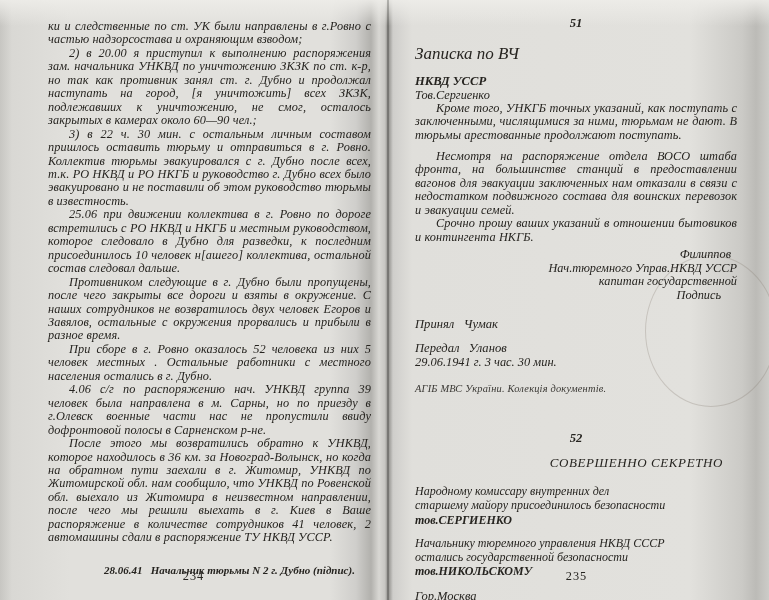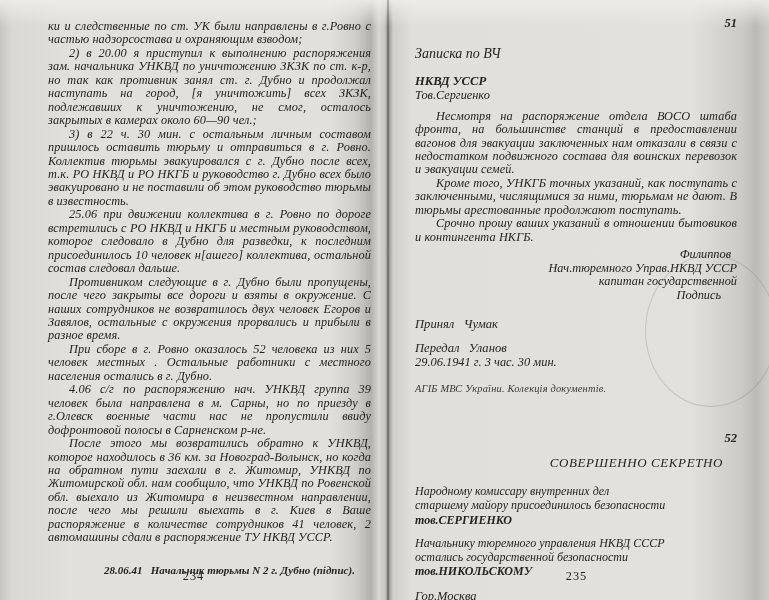--- a/index.html
+++ b/index.html
@@ -25,23 +25,23 @@
   .page { position:absolute; top:20px;font-style:italic; }
   .page-left  { left:48px;  width:323px; }
   .page-right { left:415px; width:322px; top:16px; }
   p.body, div.line {
     margin:0; font-size:12.3px; line-height:13.45px; text-align:justify;
     letter-spacing:.1px;
   }
   p.indent { text-indent:21px; }
   .signoff { margin:19px 0 0 56px; font-weight:bold; font-size:11px; line-height:13.5px; }
   .source  { margin-top:13px; font-size:10.4px; color:#3a3834; letter-spacing:.2px; }
-  .doc-num { text-align:right; font-size:12.6px; font-weight:bold; line-height:14px; }
+  .doc-num { text-align:center; font-size:12.6px; font-weight:bold; line-height:14px; }
   .doc-num.second { margin-top:37px; font-weight:bold; }
-  .doc-title { margin-top:17px; font-size:14px; line-height:13.6px; }
+  .doc-title { margin-top:17px; font-size:17px; line-height:13.6px; }
   .addr-main { margin-top:13px; font-weight:bold; font-size:12.6px; line-height:14px; }
   .addr-sub  { font-size:12.3px; line-height:14px; }
   .page-right p.body { margin-top:0; }
   .page-right p.first { margin-top:8px; }
   .sig-block { margin-top:4px; text-align:right; font-size:12.3px; line-height:13.5px; }
   .sig-name  { padding-right:6px; }
   .sig-pod   { padding-right:16px; }
   .received    { margin-top:15px; font-size:12.6px; line-height:14px; }
   .transmitted { margin-top:10px; font-size:12.6px; line-height:14px; }
   .datetime    { font-size:12.4px; line-height:15px; }
@@ -72,22 +72,22 @@
     <p class="body indent">После этого мы возвратились обратно к УНКВД, которое находилось в 36 км. за Новоград-Волынск, но когда на обратном пути заехали в г. Житомир, УНКВД по Житомирской обл. нам сообщило, что УНКВД по Ровенской обл. выехало из Житомира в неизвестном направлении, после чего мы решили выехать в г. Киев в Ваше распоряжение в количестве сотрудников 41 человек, 2 автомашины сдали в распоряжение ТУ НКВД УССР.</p>
     <div class="signoff">28.06.41&nbsp;&nbsp;&nbsp;Начальник тюрьмы N 2 г. Дубно (підпис).</div>
 
   </div>
 
   <div class="page page-right">
     <div class="doc-num">51</div>
     <div class="doc-title">Записка по ВЧ</div>
     <div class="addr-main">НКВД УССР</div>
     <div class="addr-sub">Тов.Сергиенко</div>
+    <p class="body indent">Кроме того, УНКГБ точных указаний, как поступать с заключенными, числящимися за ними, тюрьмам не дают. В тюрьмы арестованные продолжают поступать.</p>
     <p class="body indent first">Несмотря на распоряжение отдела ВОСО штаба фронта, на большинстве станций в предоставлении вагонов для эвакуации заключенных нам отказали в связи с недостатком подвижного состава для воинских перевозок и эвакуации семей.</p>
-    <p class="body indent">Кроме того, УНКГБ точных указаний, как поступать с заключенными, числящимися за ними, тюрьмам не дают. В тюрьмы арестованные продолжают поступать.</p>
     <p class="body indent">Срочно прошу ваших указаний в отношении бытовиков и контингента НКГБ.</p>
     <div class="sig-block">
       <div class="sig-name">Филиппов</div>
       <div>Нач.тюремного Управ.НКВД УССР</div>
       <div>капитан государственной</div>
       <div class="sig-pod">Подпись</div>
     </div>
     <div class="received">Принял&nbsp;&nbsp;&nbsp;Чумак</div>
     <div class="transmitted">Передал&nbsp;&nbsp;&nbsp;Уланов</div>
     <div class="datetime">29.06.1941 г. 3 час. 30 мин.</div>

